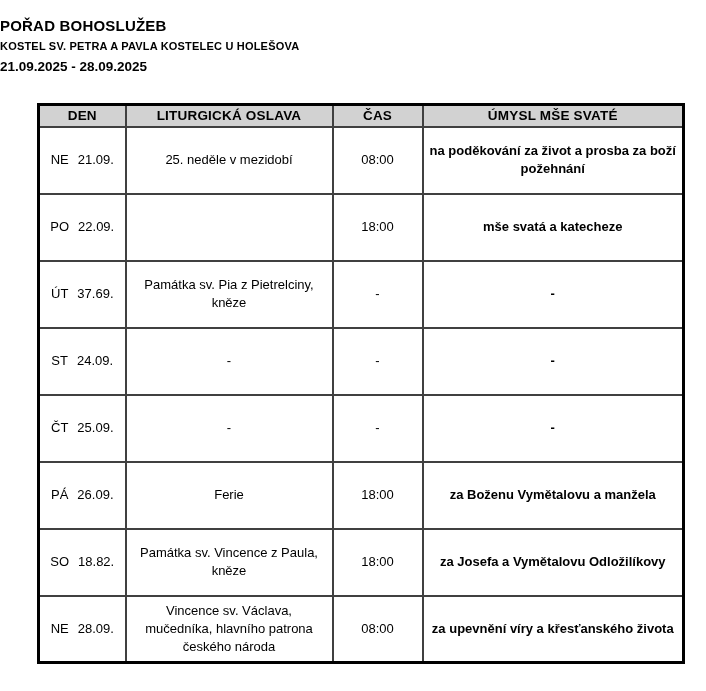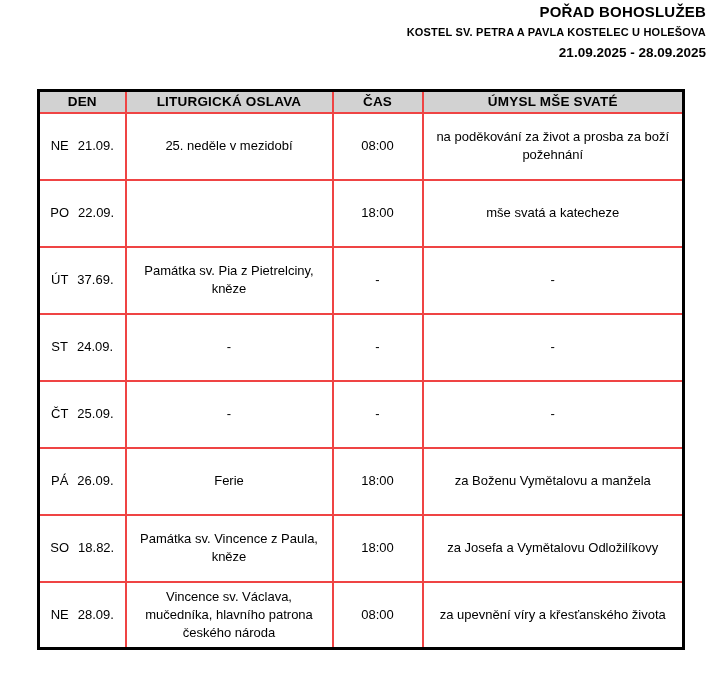--- a/index.html
+++ b/index.html
@@ -9,22 +9,22 @@
     font-family: "Liberation Sans", sans-serif;
     color: #000000;
   }
   .page {
     width: 706px;
     height: 691px;
     background: #ffffff;
     overflow: hidden;
   }
   .doc-header {
-    padding-top: 1px;
-    text-align: right;
+    padding-top: 15px;
+    text-align: left;
   }
   .doc-title {
     font-size: 15px;
     font-weight: bold;
     line-height: 21px;
     letter-spacing: 0.2px;
   }
   .doc-subtitle {
     font-size: 11px;
     font-weight: bold;
@@ -37,21 +37,21 @@
     line-height: 20px;
   }
   table.schedule {
     border-collapse: collapse;
     table-layout: fixed;
     margin: 26px 0 0 37px;
     width: 645px;
     border: 3px solid #000000;
   }
   table.schedule th, table.schedule td {
-    border: 2px solid #ef4444;
+    border: 2px solid #404040;
     text-align: center;
     vertical-align: middle;
     font-size: 13px;
   }
   table.schedule th {
     height: 22px;
     background: #d2d2d2;
     font-weight: bold;
     font-size: 13.5px;
     letter-spacing: 0.2px;
@@ -67,21 +67,21 @@
     font-weight: normal;
     white-space: nowrap;
     padding: 2px 2px;
   }
   td.day-cell .day-abbr { margin-right: 9px; }
   .col-day   { width: 87px;  }
   .col-celeb { width: 207px; }
   .col-time  { width: 90px;  }
   .col-int   { width: 261px; }
   td.time-cell { font-size: 13.5px; }
-  td.int-cell  { padding: 2px 4px; }
+  td.int-cell  { padding: 2px 4px; font-weight: bold; }
 </style>
 </head>
 <body>
 
 <div class="page">
 
   <div class="doc-header">
     <div class="doc-title">POŘAD BOHOSLUŽEB</div>
     <div class="doc-subtitle">KOSTEL SV. PETRA A PAVLA KOSTELEC U HOLEŠOVA</div>
     <div class="doc-daterange">21.09.2025 - 28.09.2025</div>

